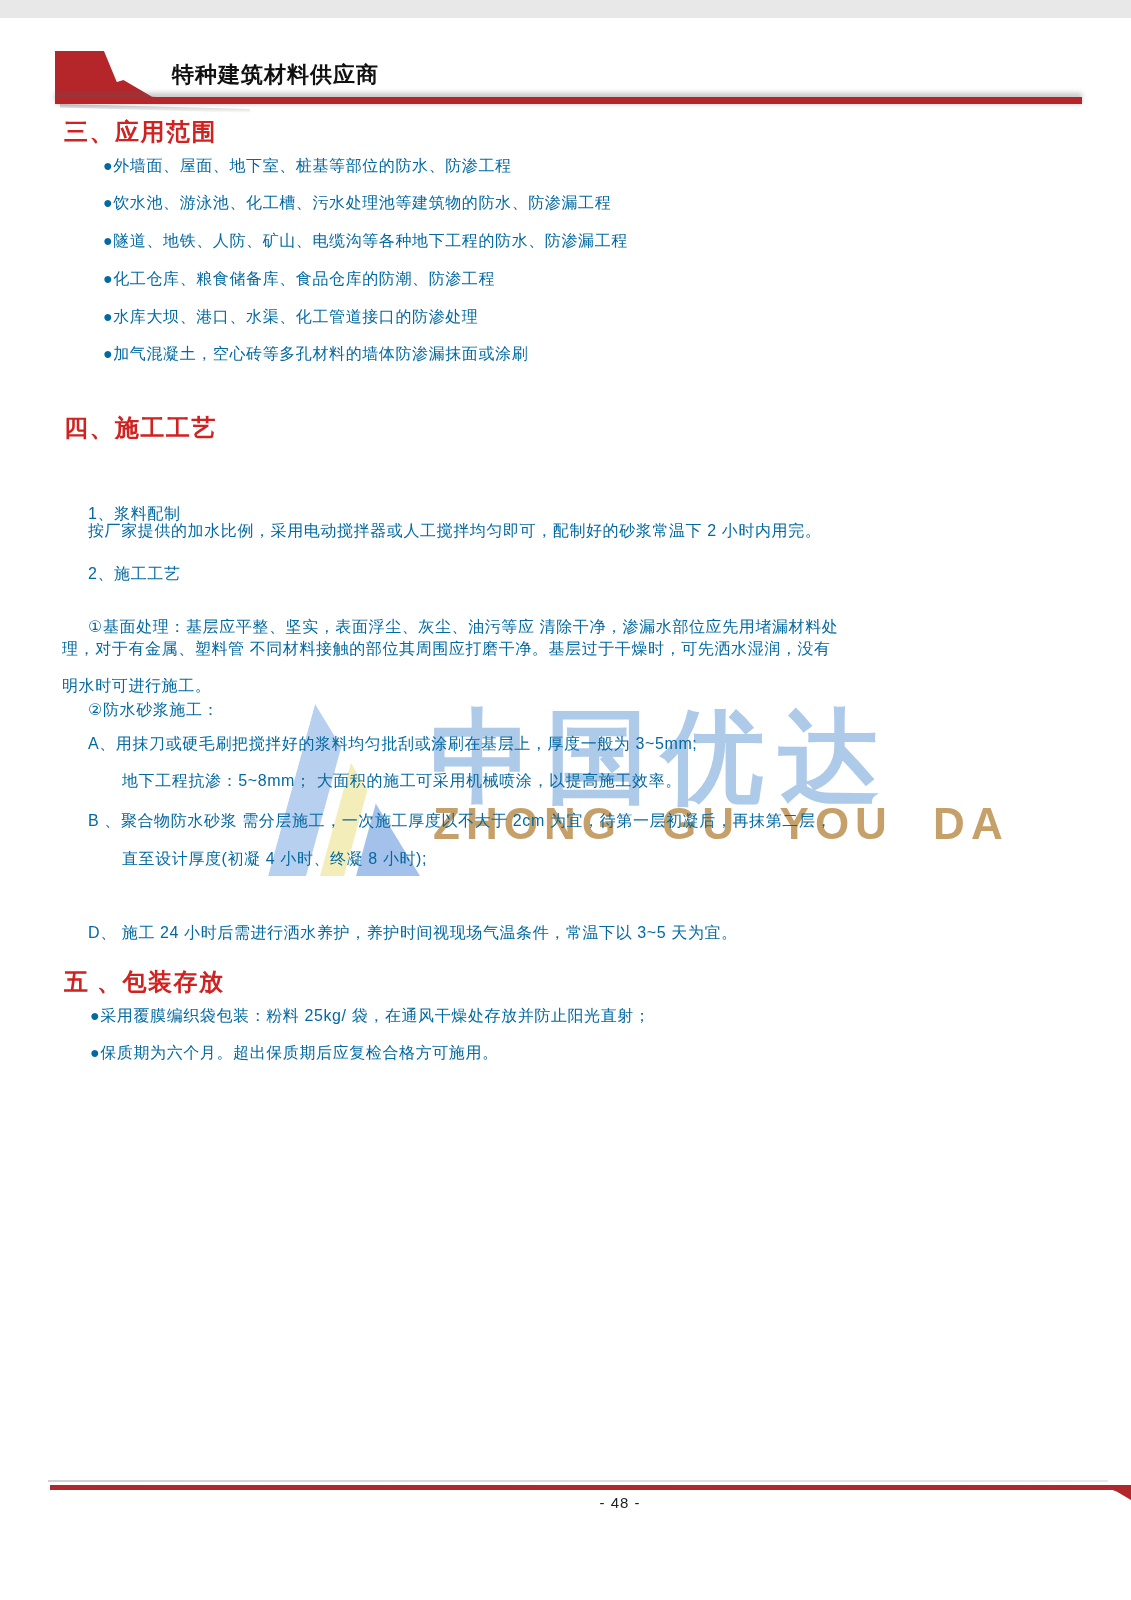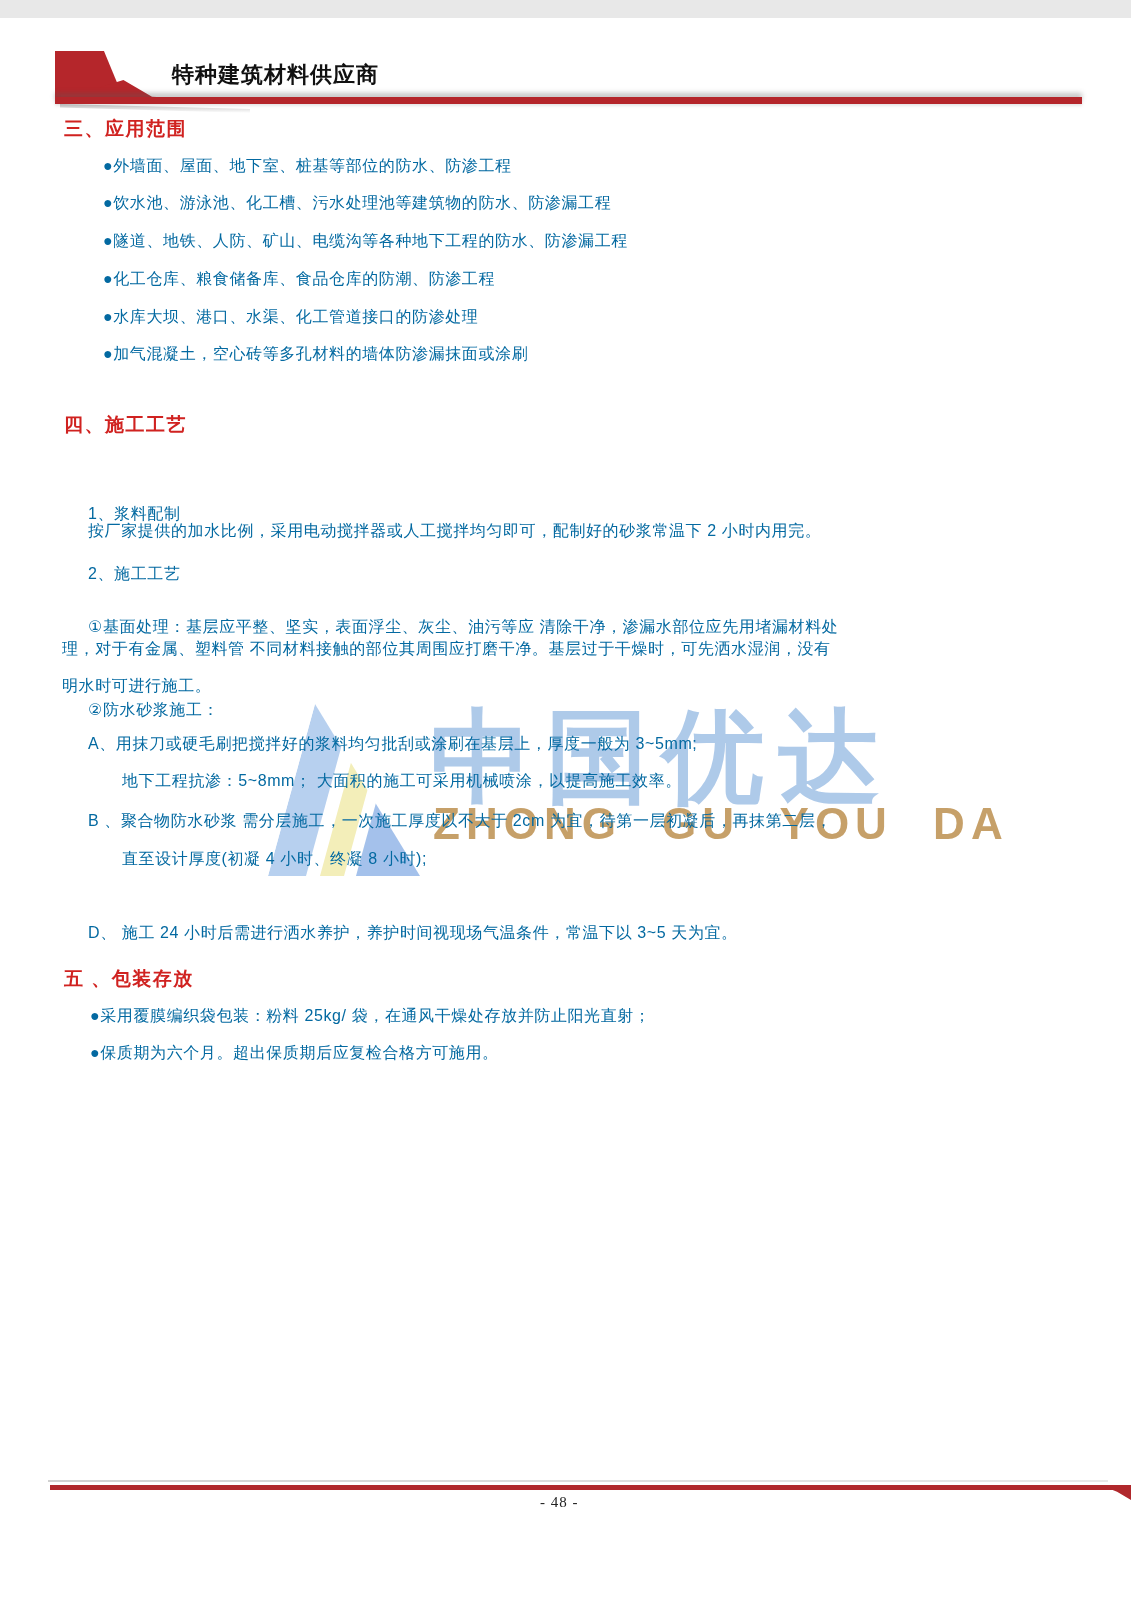--- a/index.html
+++ b/index.html
@@ -47,43 +47,43 @@
     position:absolute;left:433px;top:784px;
     font-size:44px;font-weight:bold;line-height:1;
     color:#a16207;opacity:.60;letter-spacing:6px;word-spacing:22px;white-space:nowrap;
   }
   
   #doc{position:absolute;left:0;top:0;width:100%;height:100%;z-index:2;}
   .line{
     position:absolute;white-space:nowrap;font-size:16px;line-height:1.2;
     letter-spacing:.6px;color:#0369a1;
   }
-  .line.heading{left:64px;font-size:19px;font-weight:bold;color:#D02220;letter-spacing:1.5px;}
+  .line.heading{left:64px;font-size:24px;font-weight:bold;color:#D02220;letter-spacing:1.5px;font-family:Liberation Serif, serif;}
   .line.bullet{left:103px;}
   .line.bullet2{left:90px;}
   .line.item{left:88px;}
   .line.cont{left:62px;}
   .line.subcont{left:122px;}
   
   #footer-hairline{
     position:absolute;left:48px;top:1462px;width:1060px;height:2px;
     background:linear-gradient(to right,rgba(170,170,170,.55),rgba(190,190,190,.35));
   }
   #footer-line{
     position:absolute;left:50px;top:1467px;width:1066px;height:5px;
     background:#B0282C;
   }
   #footer-swoosh{
     position:absolute;left:1100px;top:1467px;width:31px;height:15px;
     background:#B0282C;
     clip-path:polygon(0 0,100% 0,100% 100%,55% 45%);
   }
   #page-number{
-    position:absolute;left:540px;top:1476px;width:160px;
-    font-size:15px;color:#222;letter-spacing:1px;font-family:Liberation Serif, serif;
+    position:absolute;left:540px;top:1476px;width:160px;text-align:center;
+    font-size:15px;color:#222;letter-spacing:1px;
   }
 </style>
 </head>
 <body>
 
 <div id="page">
 
   <div>
     <div id="logo-block"></div>
     <div id="logo-tail"></div>

